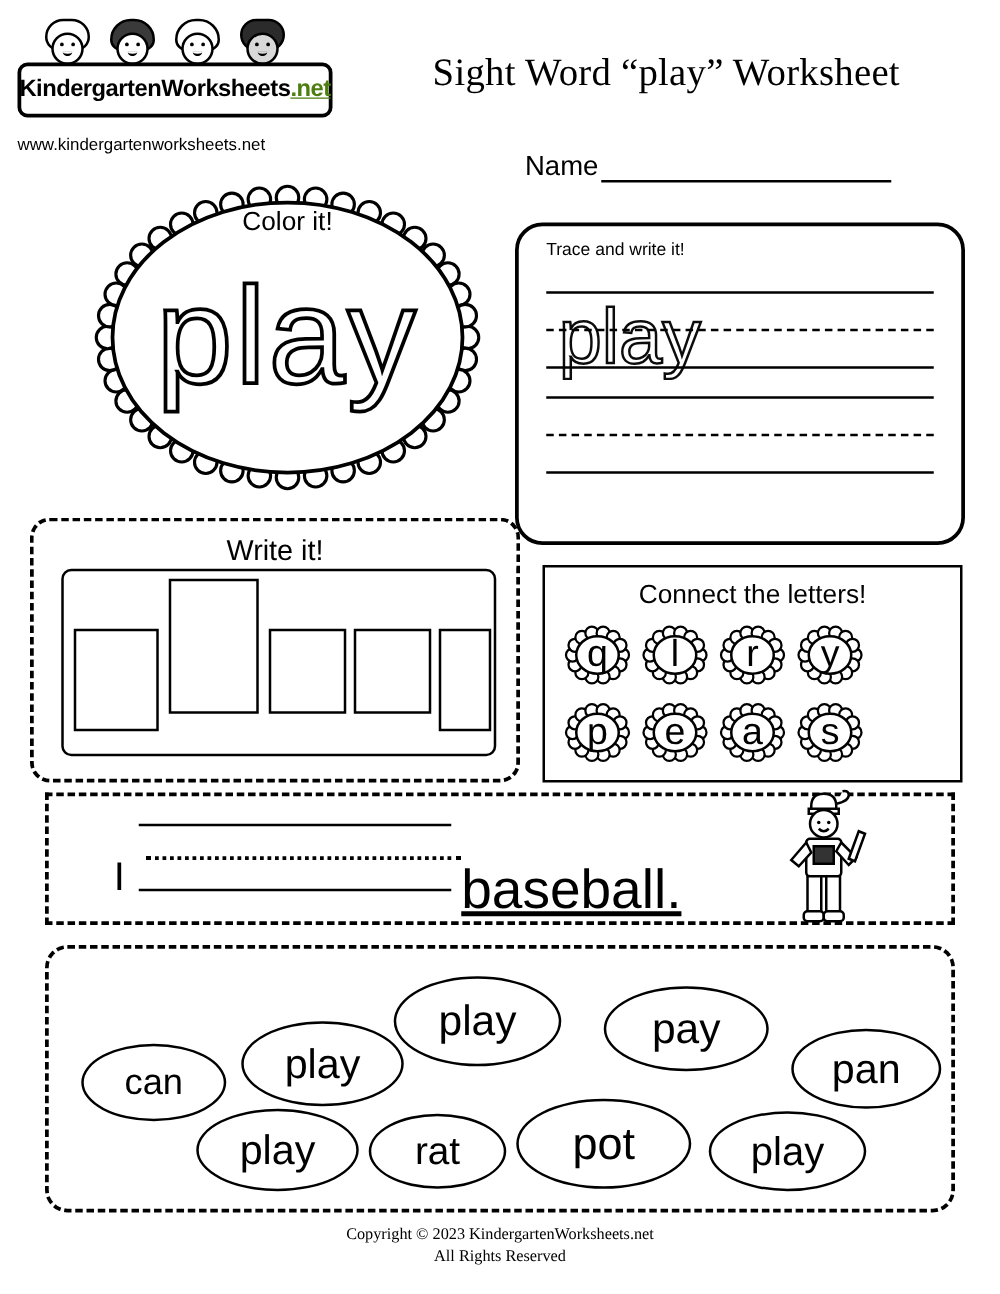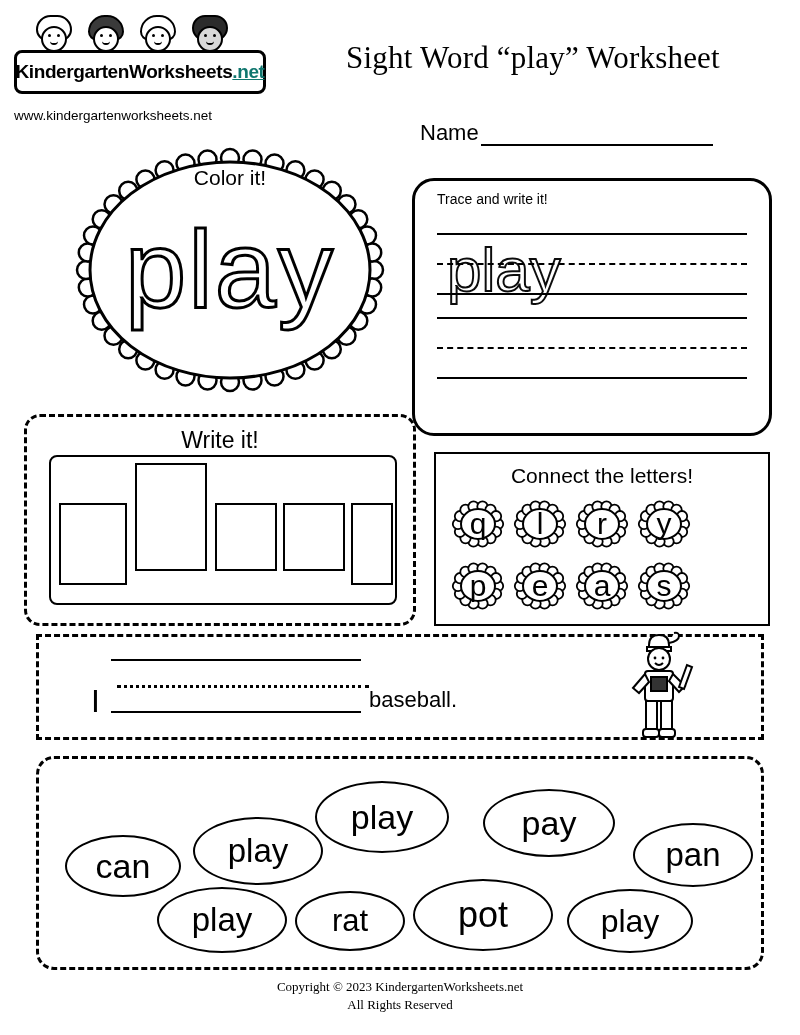--- a/index.html
+++ b/index.html
@@ -62,21 +62,21 @@
     width: 252px; height: 44px;
     border: 3px solid #000; border-radius: 8px;
     background: #fff;
     display: flex; align-items: center; justify-content: center;
   }
   .logo-text {
     font-family: "Liberation Sans", sans-serif;
     font-weight: bold; font-size: 19px; letter-spacing: -0.4px;
     white-space: nowrap;
   }
-  .logo-text .net { color: #0f766e; text-decoration: underline; }
+  .logo-text .net { color: #4d7c0f; text-decoration: underline; }
   .logo-url {
     position: absolute; left: 14px; top: 108px;
     font-size: 13.5px; color: #000;
     font-family: "Liberation Sans", sans-serif;
   }
 
   .title {
     position: absolute; left: 278px; top: 40px; width: 510px;
     text-align: center;
     font-family: "Liberation Serif", serif;
@@ -184,22 +184,23 @@
     position: absolute; left: 52px; top: 46px; font-size: 32px;
     font-family: "Liberation Sans", sans-serif;
   }
   .sent-dots {
     position: absolute; left: 78px; top: 48px; width: 252px; border-top: 3px dotted #000;
   }
   .sent-line-bot {
     position: absolute; left: 72px; top: 74px; width: 250px; border-top: 2px solid #000;
   }
   .sent-word {
-    position: absolute; left: 330px; top: 50px; font-size: 22px;
-    font-family: "Liberation Sans", sans-serif;
+    position: absolute; left: 330px; top: 50px; font-size: 44px;
+    font-family: "Liberation Sans", sans-serif;
+    text-decoration: underline;
   }
   .ballplayer { position: absolute; right: 58px; top: -8px; width: 90px; height: 118px; }
 
   
   .find {
     position: absolute; left: 36px; top: 756px; width: 728px; height: 214px;
     border: 3px dashed #000; border-radius: 18px;
   }
   .find .label {
     position: absolute; left: 28px; top: 14px; font-size: 21px;
@@ -563,21 +564,21 @@
         <rect x="30" y="100" width="16" height="8" rx="3"></rect>
         <rect x="46" y="100" width="16" height="8" rx="3"></rect>
       </g>
     </svg>
   </div>
 
   <div class="find">
 
     <div class="bubble" style="left:276px; top:22px;  width:134px; height:72px; font-size:34px;">play</div>
     <div class="bubble" style="left:444px; top:30px;  width:132px; height:68px; font-size:34px;text-align:center;">pay</div>
-    <div class="bubble" style="left:26px;  top:76px;  width:116px; height:62px; font-size:34px;">can</div>
+    <div class="bubble" style="left:26px;  top:76px;  width:116px; height:62px; font-size:29px;">can</div>
     <div class="bubble" style="left:154px; top:58px;  width:130px; height:68px; font-size:33px;">play</div>
     <div class="bubble" style="left:594px; top:64px;  width:120px; height:64px; font-size:33px;">pan</div>
     <div class="bubble" style="left:118px; top:128px; width:130px; height:66px; font-size:33px;">play</div>
     <div class="bubble" style="left:256px; top:132px; width:110px; height:60px; font-size:31px;">rat</div>
     <div class="bubble" style="left:374px; top:120px; width:140px; height:72px; font-size:36px;">pot</div>
     <div class="bubble" style="left:528px; top:130px; width:126px; height:64px; font-size:32px;">play</div>
   </div>
 
   <div class="footer">
     <div>Copyright © 2023 KindergartenWorksheets.net</div>

